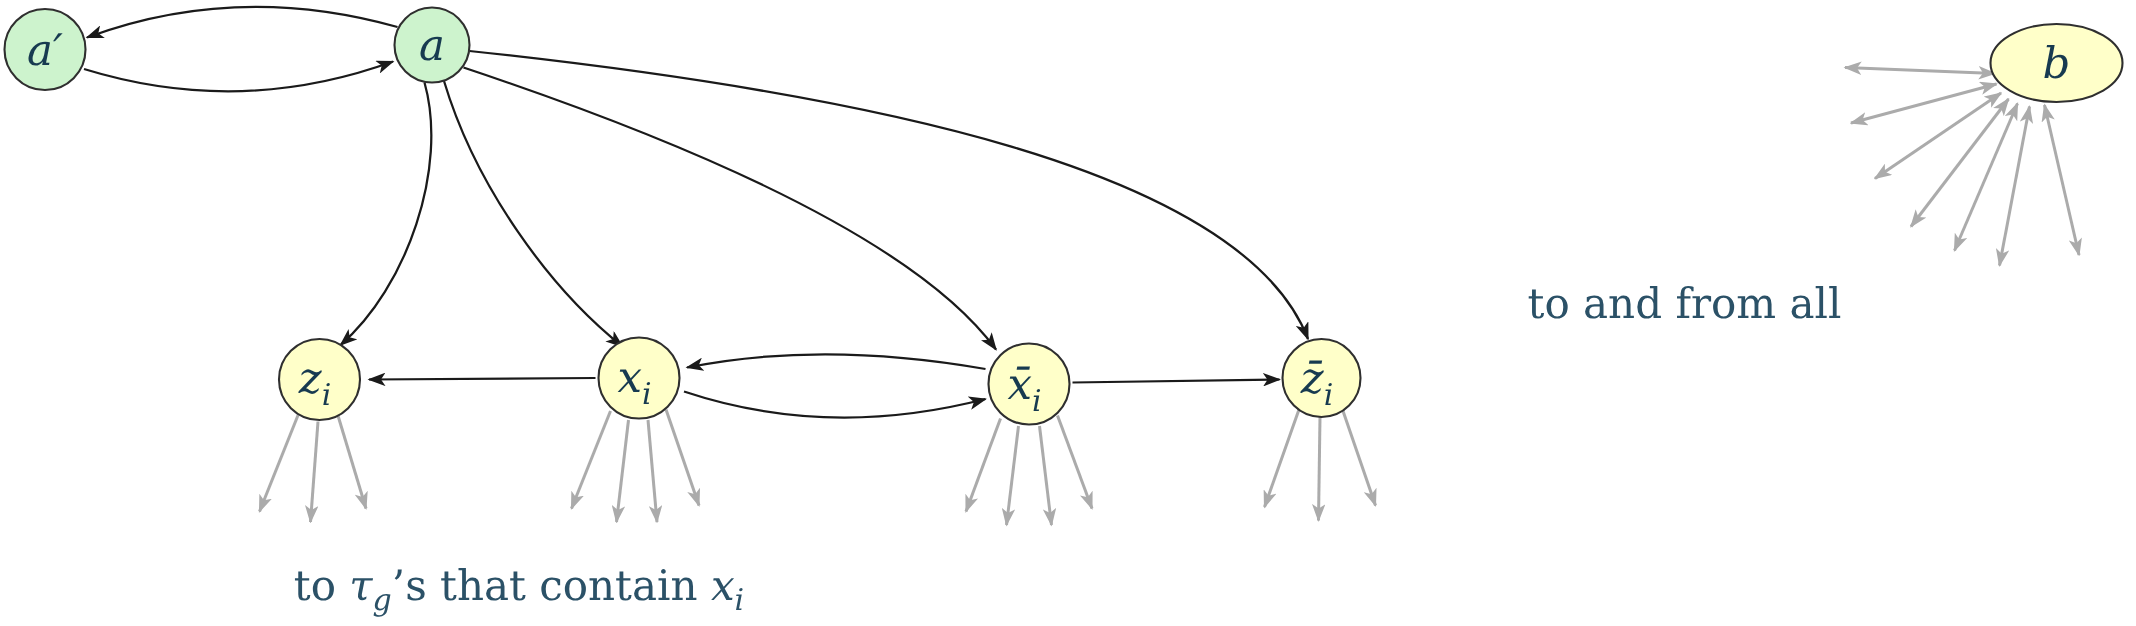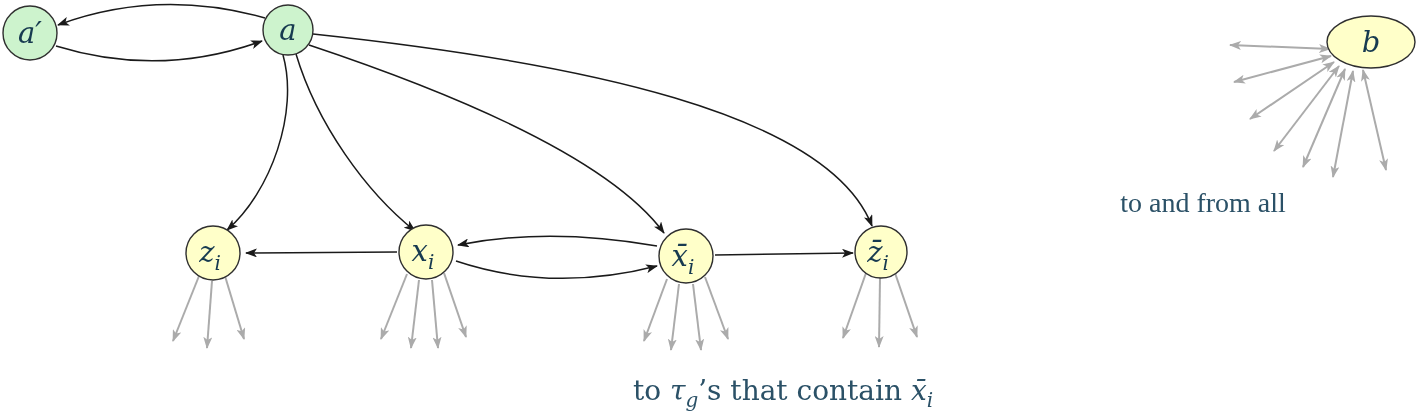--- a/index.html
+++ b/index.html
@@ -102,21 +102,21 @@
       <circle class="node-shape yellow" cx="881" cy="252" r="26"></circle>
       <text class="nlabel" x="878" y="262"><tspan>z̄</tspan><tspan class="nsub" dy="8">i</tspan></text>
     </g>
 
     <g>
       <ellipse class="node-shape yellow" cx="1371" cy="42" rx="44" ry="26"></ellipse>
       <text class="nlabel" x="1371" y="52">b</text>
     </g>
   </svg>
 
-
-  <div class="cap" style="left:598px;top:374px;width:370px;">
-    <span>to </span><span class="mi">τ</span><sub>g</sub><span>’s that contain </span><span class="mi">x̄</span><sub>i</sub>
+  <div class="cap" style="left:160px;top:374px;width:372px;">
+    <span>to </span><span class="mi">τ</span><sub>g</sub><span>’s that contain </span><span class="mi">x</span><sub>i</sub>
   </div>
 
-  <div class="cap cap-right" style="left:1048px;top:184px;width:310px;font-family:Liberation Serif, serif;">
+
+  <div class="cap cap-right" style="left:968px;top:184px;width:310px;">
     <div>to and from all</div>
   </div>
 </div>
 
 </body></html>

